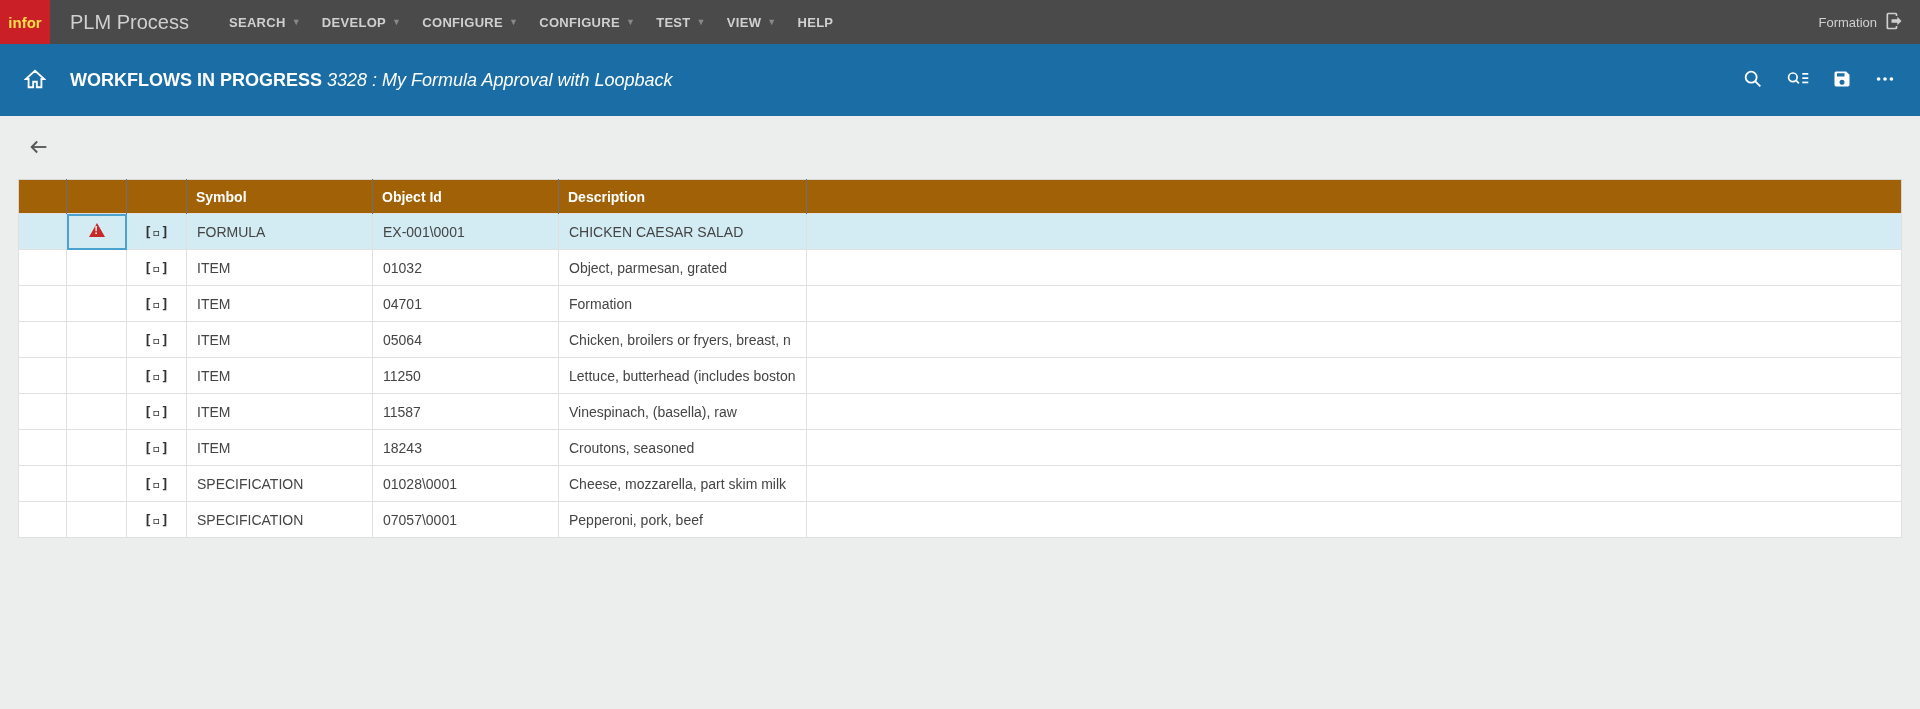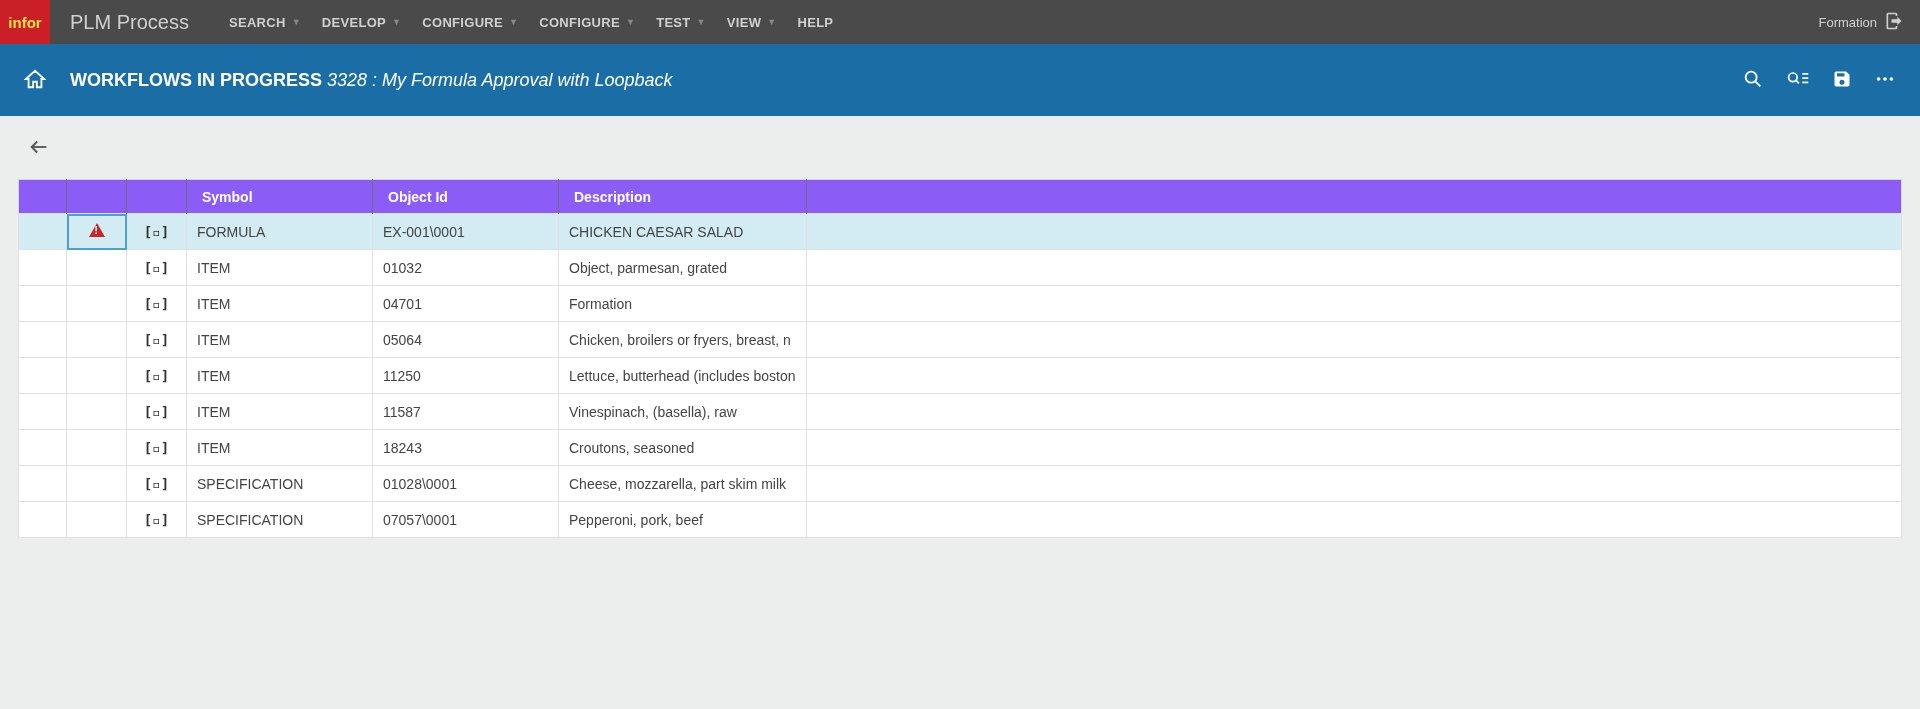--- a/index.html
+++ b/index.html
@@ -25,21 +25,21 @@
 .blueband-right { margin-left: auto; display: flex; align-items: center; gap: 22px; }
 .bb-icon { cursor: pointer; }
 
 
 .content { padding: 12px 18px 18px 18px; }
 .back-row { padding: 8px 0 18px 10px; }
 .back-arrow { cursor: pointer; }
 
 
 .grid { border: 1px solid #d6d6d6; background: #fff; width: 100%; border-collapse: collapse; }
-.grid th { background: #8b5cf6; color: #fff; text-align: left; font-weight: bold; font-size: 14px; padding: 8px 15px; border-right: 1px solid #6a7075; height: 34px; }
+.grid th { background: #a16207; color: #fff; text-align: left; font-weight: bold; font-size: 14px; padding: 8px 9px; border-right: 1px solid #6a7075; height: 34px; }
 .grid th:last-child { border-right: none; }
 .grid td { border: 1px solid #e0e0e0; padding: 0 10px; height: 36px; font-size: 14px; color: #444; overflow: hidden; white-space: nowrap; text-overflow: clip; }
 .grid tr.selected td { background: #d3ecf3; }
 .grid tr.selected td.alert-cell { outline: 2px solid #4aa3cf; outline-offset: -2px; }
 
 .col-narrow1 { width: 48px; }
 .col-narrow2 { width: 60px; }
 .col-narrow3 { width: 60px; }
 .col-symbol { width: 186px; }
 .col-objid { width: 186px; }

